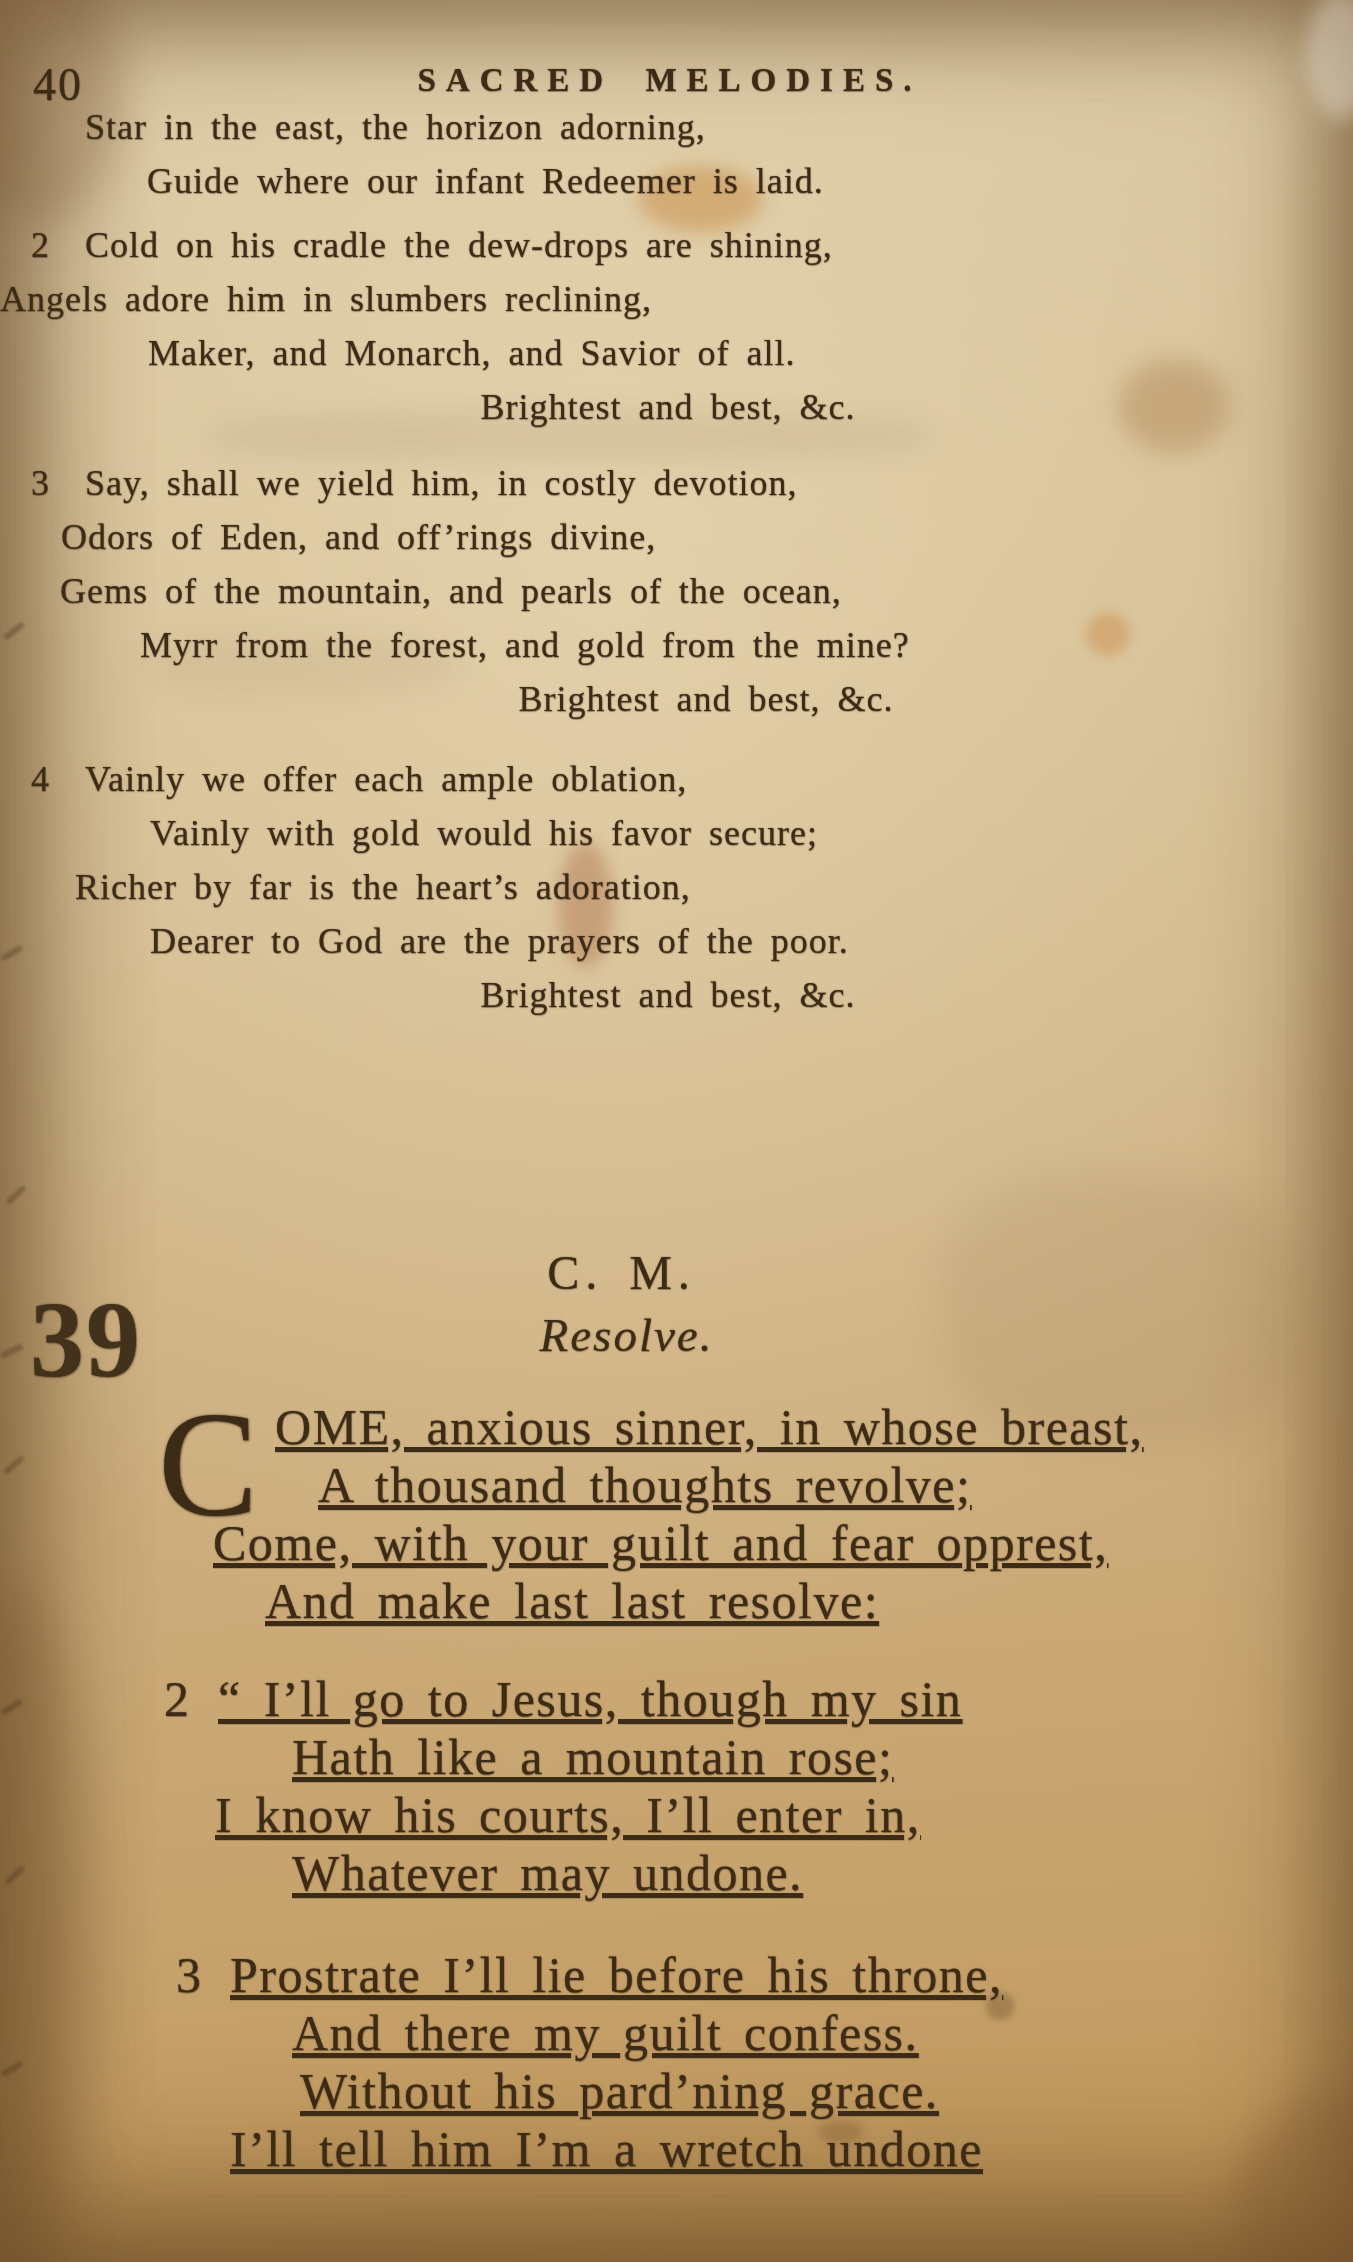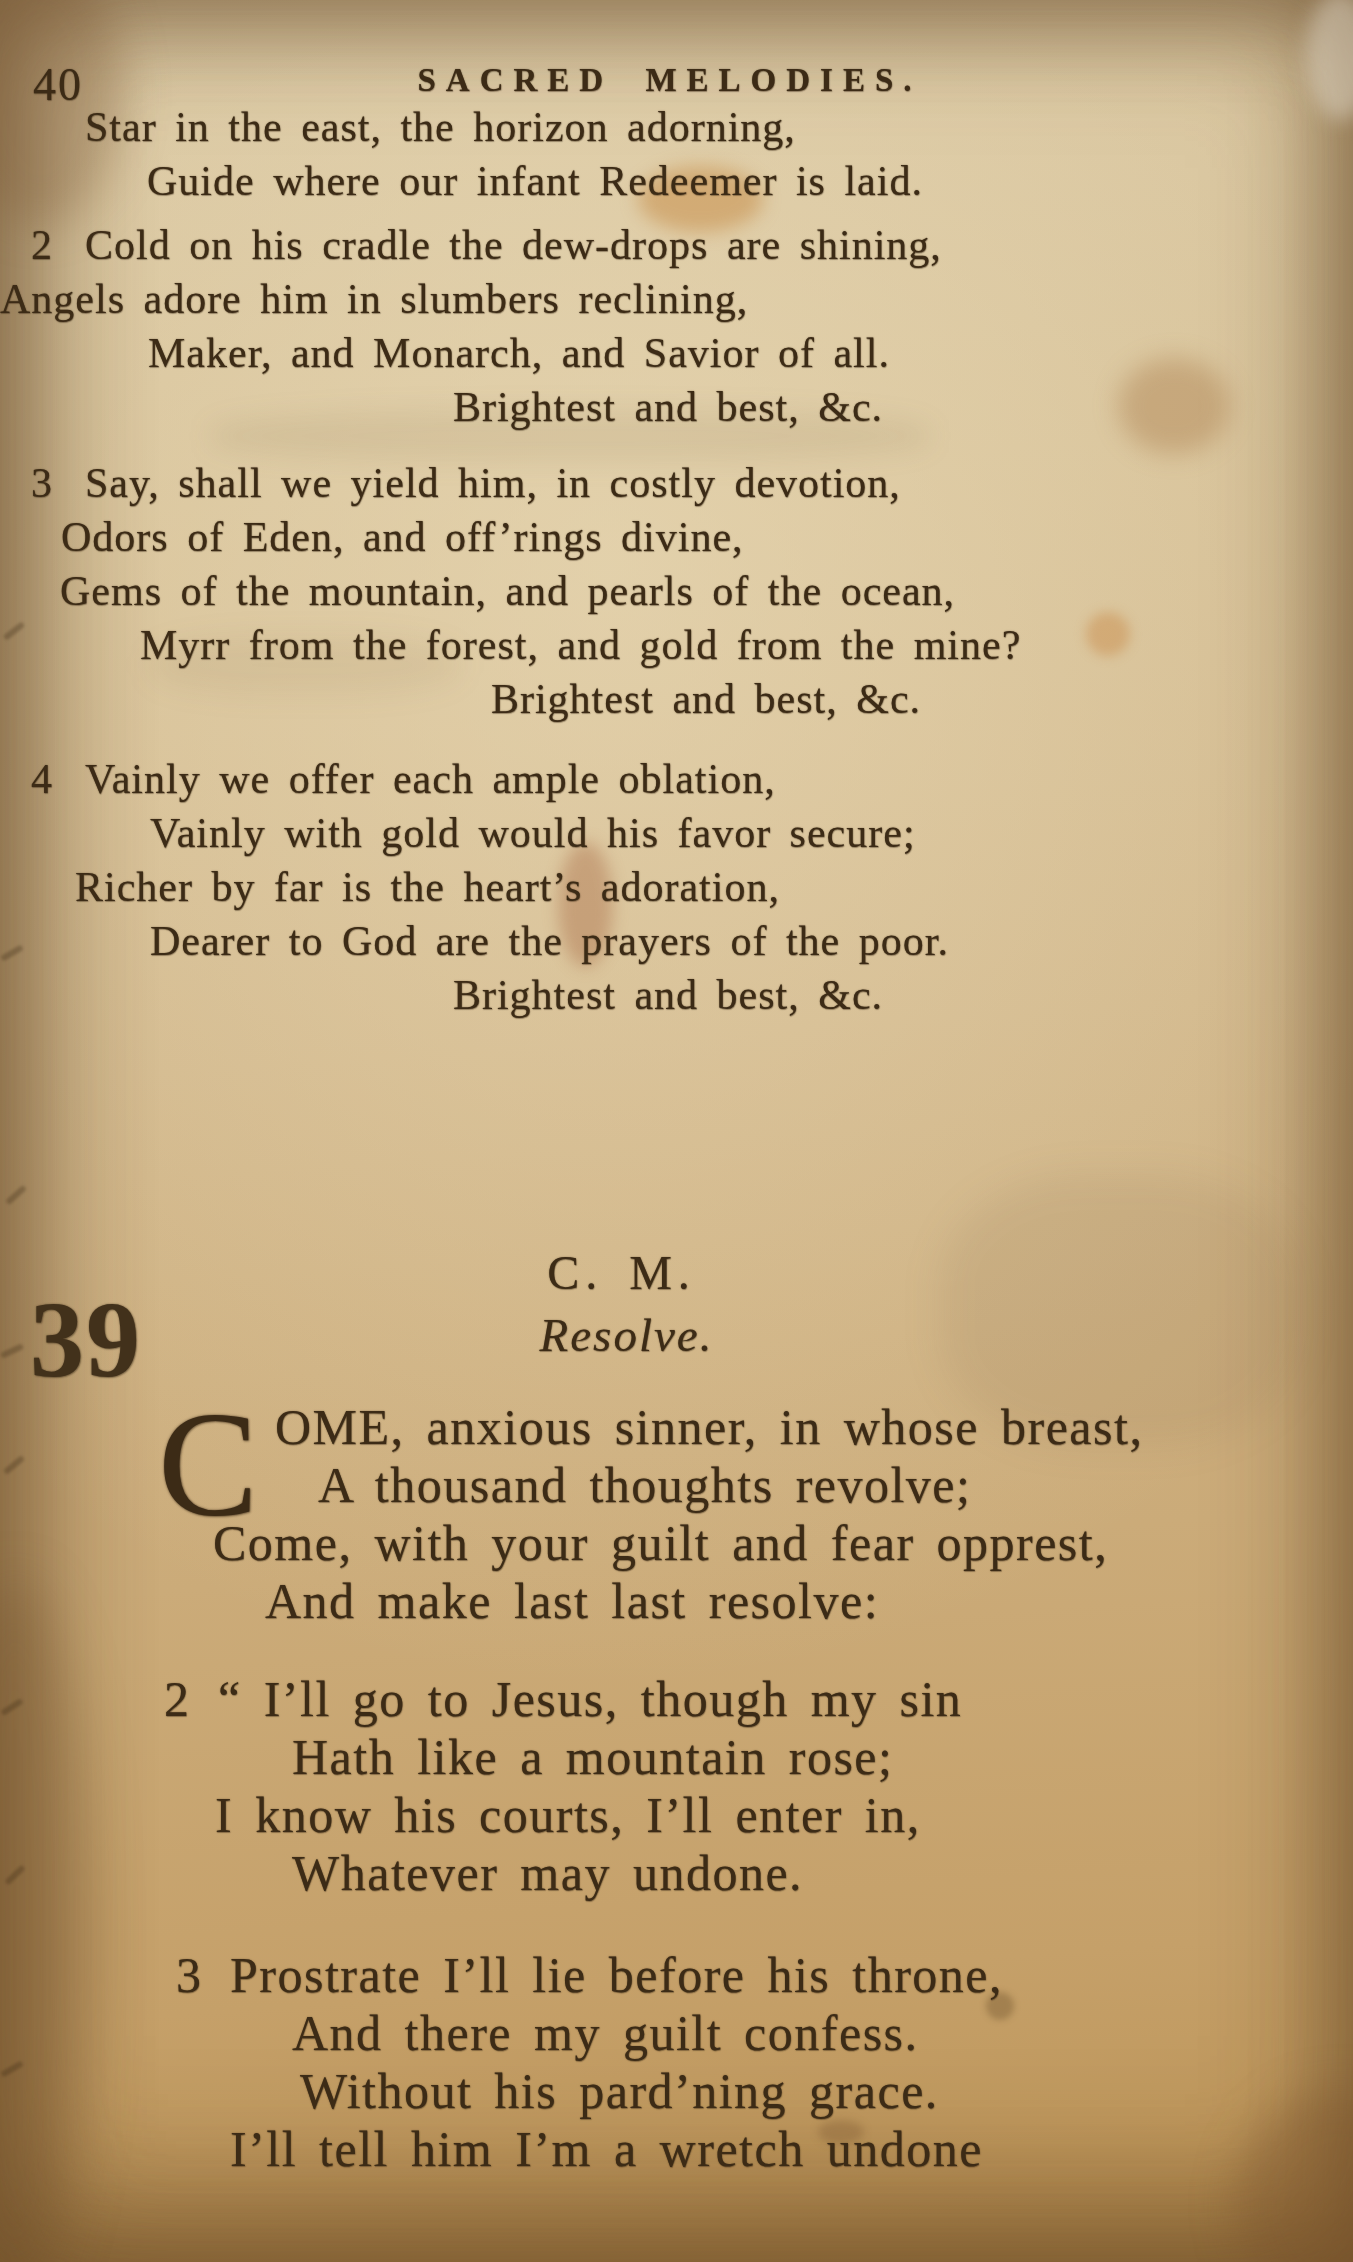--- a/index.html
+++ b/index.html
@@ -32,36 +32,36 @@
     font-size:33px;font-weight:700;letter-spacing:10px;word-spacing:14px;padding-left:16px;
   }
   
   .ln{position:relative;line-height:54px;white-space:nowrap;}
   .vnum{position:absolute;left:-54px;}
   .refrain{text-align:center;transform:translateX(-8px);}
   .stz{position:relative;}
   
   #part1{
     position:absolute;left:0;right:1px;top:100px;
-    font-size:42px;letter-spacing:1px;word-spacing:7px;
+    font-size:36px;letter-spacing:1px;word-spacing:7px;
   }
   #part1 .s0{margin-bottom:10px;}
   #part1 .s1{margin-bottom:22px;}
   #part1 .s2{margin-bottom:26px;}
   
   .hymn-number{
     position:absolute;left:30px;top:1286px;
     font-size:108px;line-height:1;font-weight:700;letter-spacing:2px;
     color:#42311b;text-shadow:0 0 2px rgba(66,49,27,0.7),1px 1px 1.5px rgba(66,49,27,0.4);
   }
   #part2{
     position:absolute;left:0;right:0;top:1245px;
     font-size:50px;letter-spacing:1.5px;word-spacing:8px;
   }
-  #part2 .ln{line-height:58px;}
+  #part2 .ln{line-height:58px;text-decoration:underline;}
   .meter{text-align:center;transform:translateX(-55px);font-size:48px;letter-spacing:6px;}
   .hymn-title{text-align:center;transform:translateX(-50px);font-style:italic;font-size:47px;margin-top:8px;letter-spacing:2px;}
   #part2 .st1{margin-top:36px;}
   #part2 .st2{margin-top:40px;}
   #part2 .st3{margin-top:44px;}
   .dropcap{
     position:absolute;left:158px;top:12px;
     font-size:150px;line-height:0.72;font-weight:400;
     text-shadow:0 0 2.5px rgba(60,43,22,0.8),1px 1px 2px rgba(60,43,22,0.4);
   }

